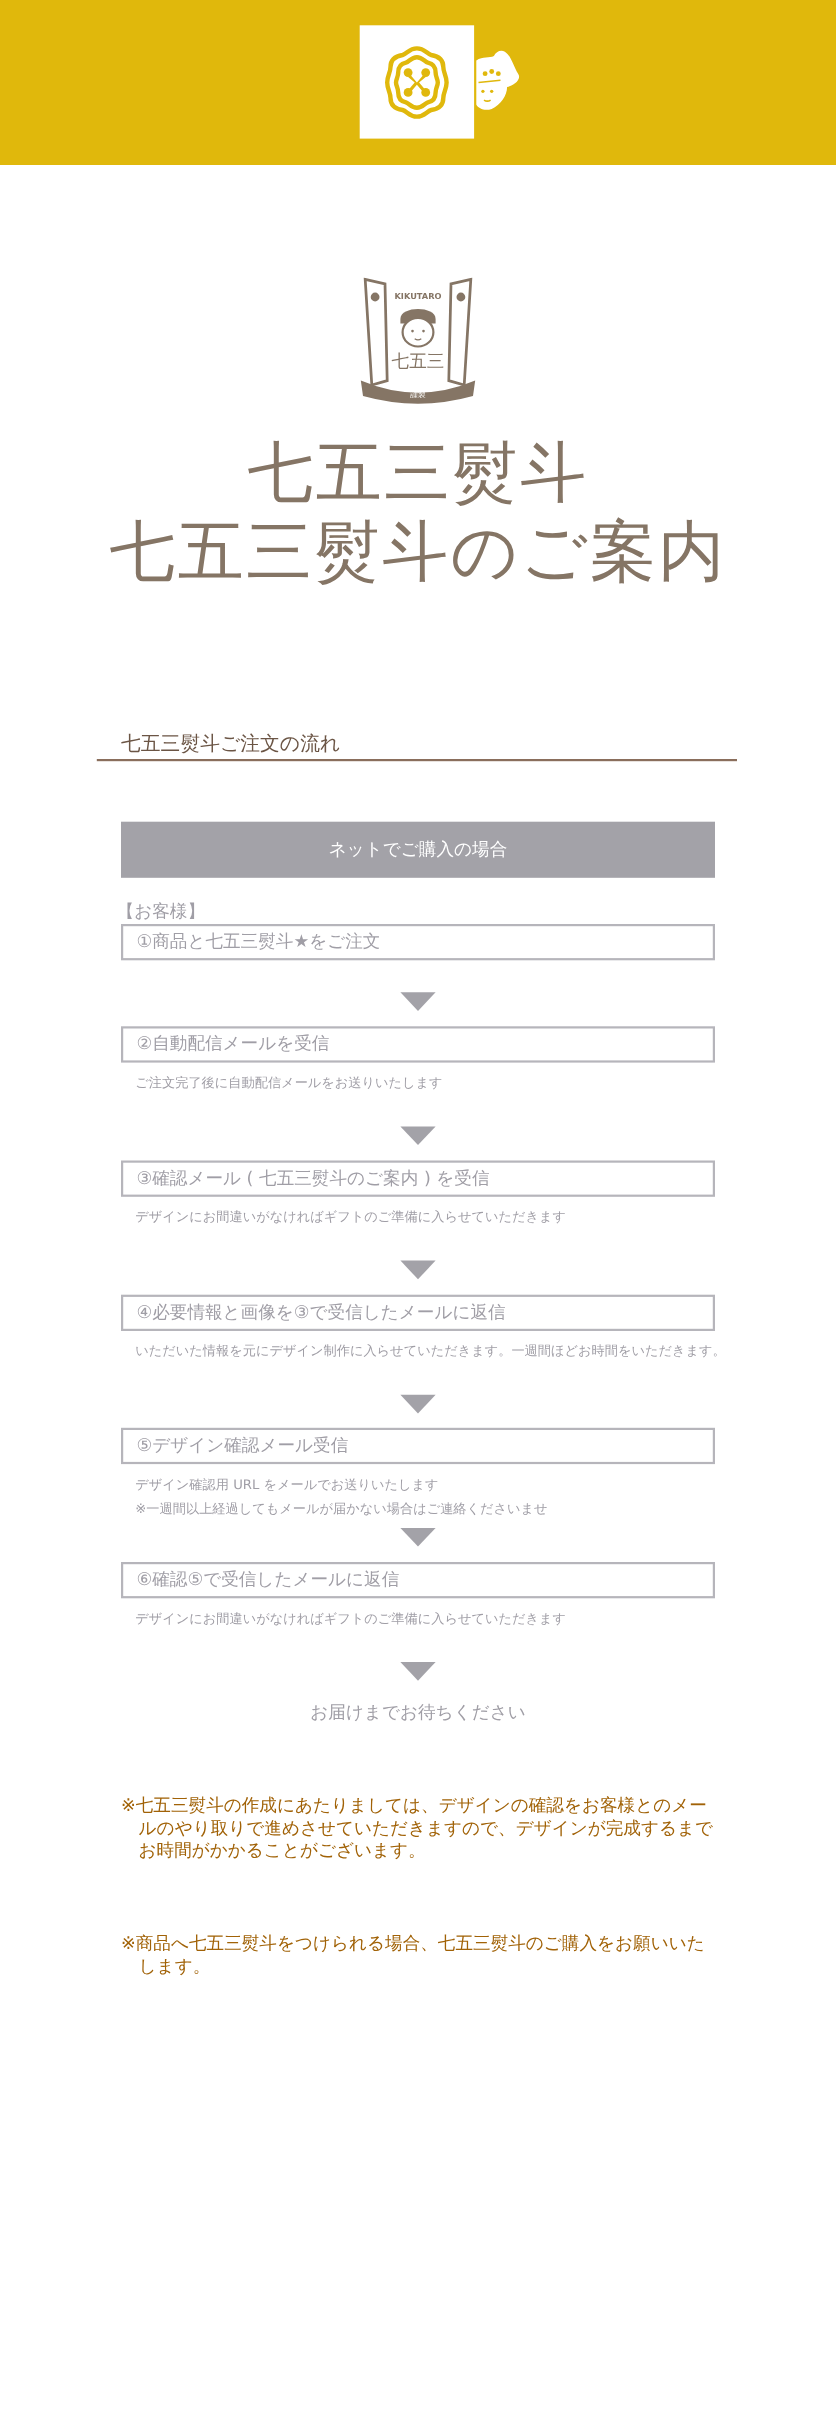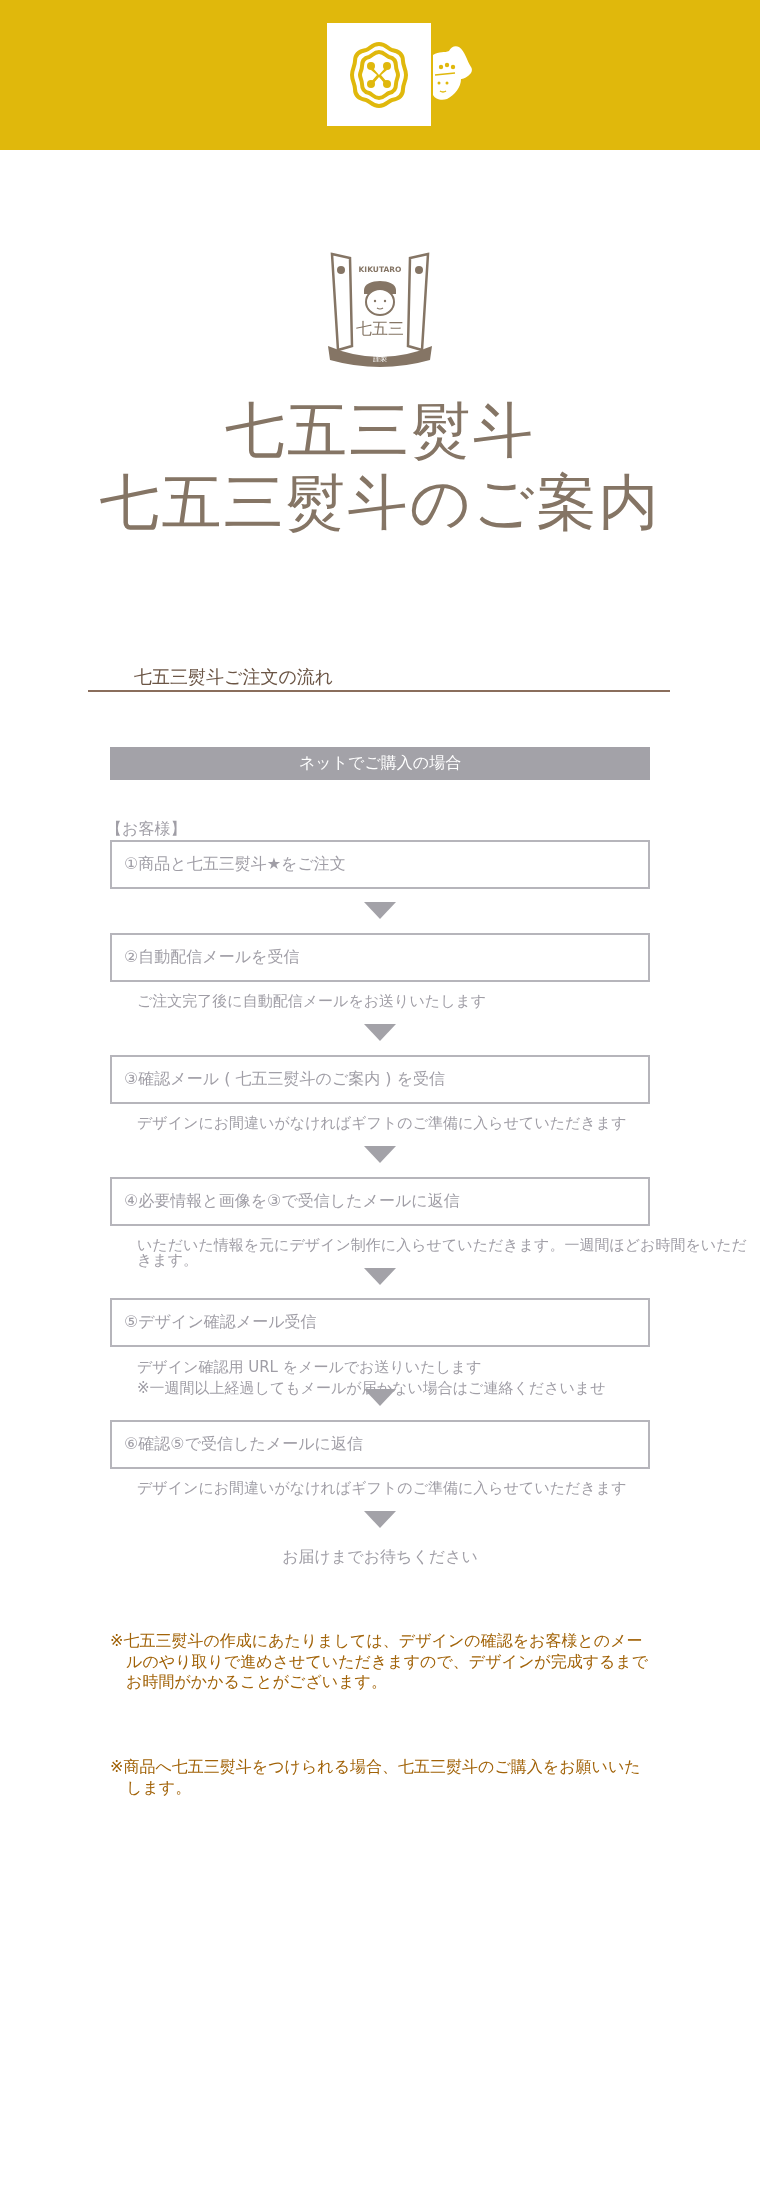--- a/index.html
+++ b/index.html
@@ -26,43 +26,43 @@
       position: absolute; left: 322px; top: 250px; width: 116px; height: 118px;
     }
     .hero-title {
       position: absolute; left: 0; width: 760px; text-align: center;
       color: #857565; font-size: 60px; line-height: 1; letter-spacing: 2px;
     }
     .hero-title.l1 { top: 400px; }
     .hero-title.l2 { top: 472px; }
     .section-heading {
       position: absolute; left: 110px; top: 668px;
-      color: #6b5545; font-size: 18px; line-height: 1; margin-left: 24px;
+      color: #6b5545; font-size: 18px; line-height: 1;
     }
     .section-rule {
       position: absolute; left: 88px; top: 690px; width: 582px; height: 2px;
       background: #8a6e5c;
     }
     .purchase-bar {
-      position: absolute; left: 110px; top: 747px; width: 540px; height: 33px;
+      position: absolute; left: 110px; top: 747px; width: 540px; height: 51px;
       background: #a3a2a8; color: #ffffff; font-size: 16px;
       display: flex; align-items: center; justify-content: center;
     }
     .customer-label {
       position: absolute; left: 106px; top: 821px;
       color: #a09ea6; font-size: 16px; line-height: 1;
     }
     .step-box {
-      position: absolute; left: 110px; width: 540px; height: 49px;
+      position: absolute; left: 110px; width: 540px; height: 33px;
       border: 2px solid #b6b5bb; background: #ffffff;
       display: flex; align-items: center; padding-left: 12px;
       color: #a09ea6; font-size: 16px;
     }
     .step-note {
-      position: absolute; left: 137px; color: #a09ea6; font-size: 15px; line-height: 1; margin-top: 16px;
+      position: absolute; left: 123px; color: #a09ea6; font-size: 12px; line-height: 1;
     }
     .arrow {
       position: absolute; left: 364px; width: 0; height: 0;
       border-left: 16px solid transparent; border-right: 16px solid transparent;
       border-top: 17px solid #a3a2a8;
     }
     .closing {
       position: absolute; left: 0; width: 760px; text-align: center;
       color: #a09ea6; font-size: 16px; line-height: 1; top: 1549px;
     }

